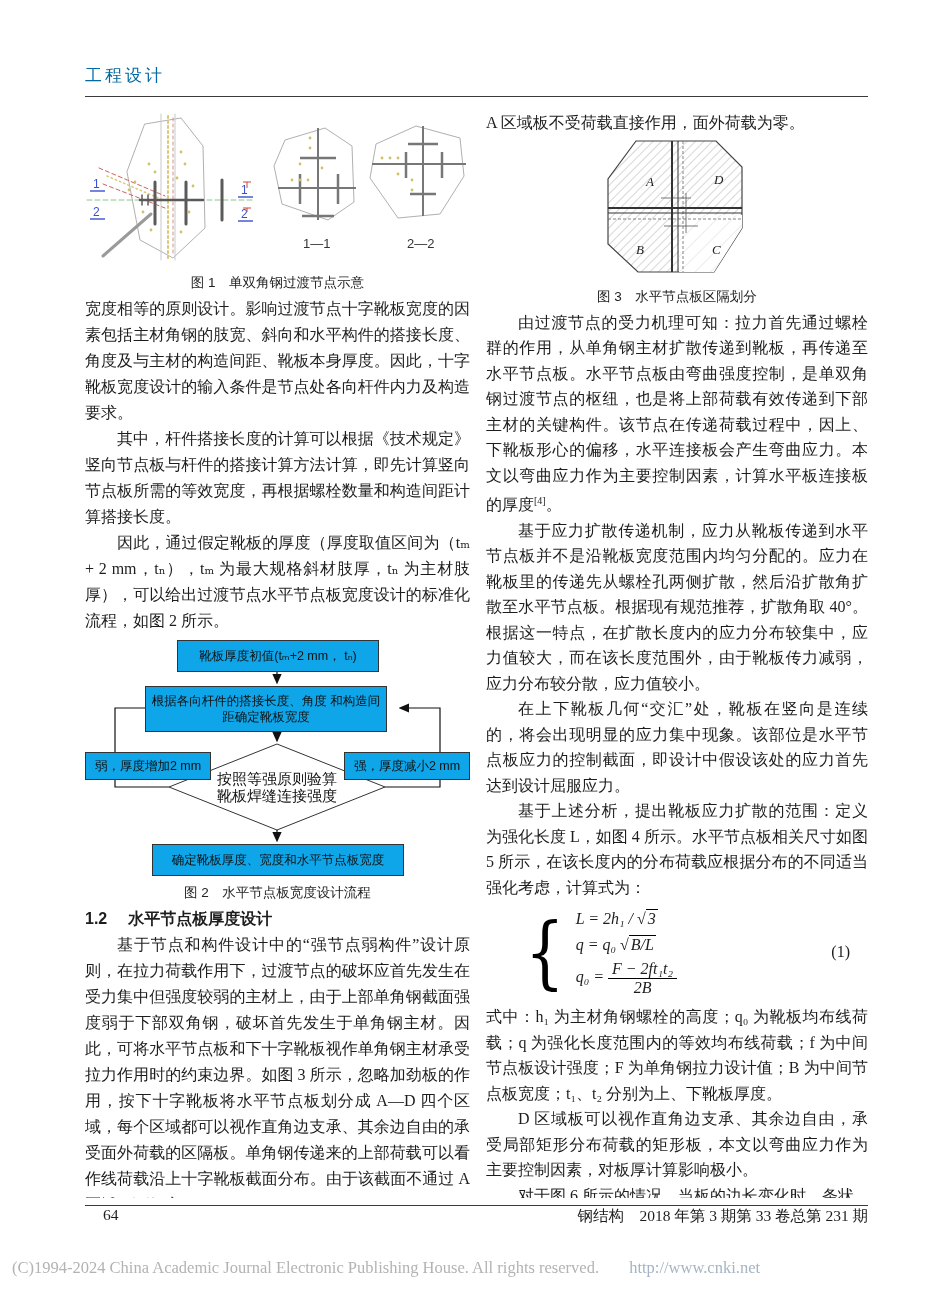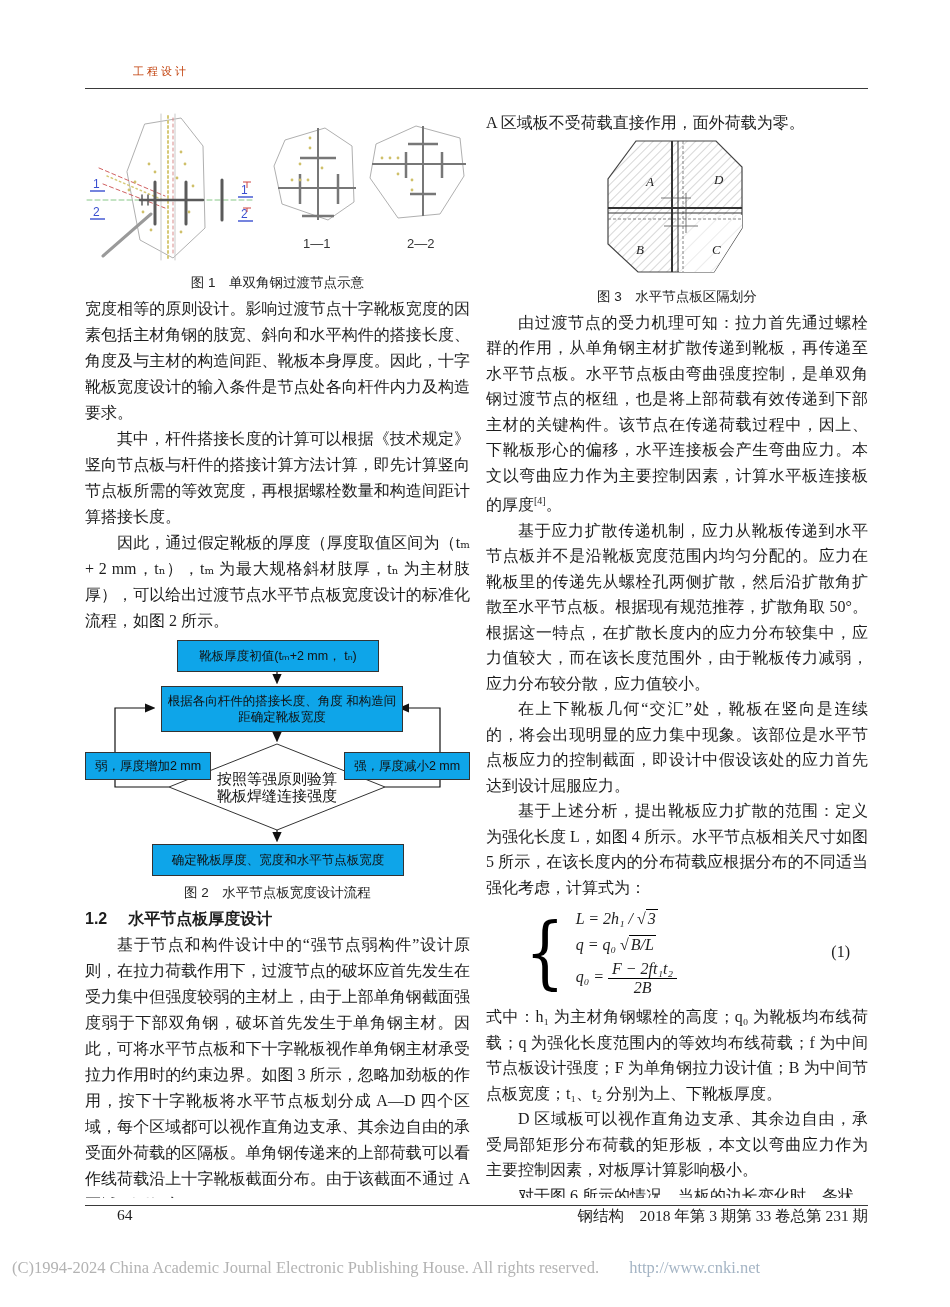--- a/index.html
+++ b/index.html
@@ -1,20 +1,20 @@
 <!DOCTYPE html>
 <html><head>
 <meta charset="utf-8">
 <style>
   html,body{margin:0;padding:0;background:#e8e8e8;}
   .page{position:relative;width:950px;height:1307px;background:#ffffff;overflow:hidden;
         font-family:"Liberation Serif","DejaVu Serif",serif;color:#1d1d1d;}
   
   .header{position:absolute;left:85px;top:64px;width:783px;}
-  .header-title{font-size:11px;letter-spacing:3px;font-family:"Liberation Sans","DejaVu Sans",sans-serif;color:#c2410c;margin-left:48px;}
+  .header-title{font-size:17px;letter-spacing:3px;font-family:"Liberation Sans","DejaVu Sans",sans-serif;color:#0369a1;}
   .header-rule{margin-top:9px;border:none;border-top:1.6px solid #3a3a3a;height:0;}
   
   .columns{position:absolute;left:85px;top:110px;width:783px;height:1088px;display:flex;gap:16px;overflow:hidden;}
   .col{width:385px;}
   .col p{margin:0;text-align:justify;font-size:16px;line-height:26px;}
   .col-right p{line-height:25.5px;}
   .indent{text-indent:2em;}
   sup{font-size:10px;}
   
   .figure{text-align:center;margin:2px 0 4px;}
@@ -38,21 +38,21 @@
   .eq-lines{display:flex;flex-direction:column;gap:4px;}
   .eq-line{line-height:22px;}
   .sqrt-arg{border-top:1px solid #000;padding:0 2px;}
   .frac{display:inline-block;text-align:center;vertical-align:middle;line-height:18px;}
   .frac .num{display:block;border-bottom:1px solid #000;padding:0 4px;}
   .frac .den{display:block;}
   .eq-label{margin-left:auto;margin-right:18px;font-style:normal;}
   
   .footer-rule{position:absolute;left:85px;top:1197px;width:783px;border:none;border-top:1.4px solid #3a3a3a;height:0;}
   .footer{position:absolute;left:85px;top:1206px;width:783px;display:flex;font-size:15.5px;}
-  .page-no{margin-left:32px;}
+  .page-no{margin-left:18px;}
   .journal-info{margin-left:auto;}
   
   .copyright{position:absolute;left:12px;top:1258px;width:930px;font-size:16.5px;color:#b3b3b3;
              font-family:"Liberation Serif","DejaVu Serif",serif;}
   .copyright .url{color:#a4b4c4;margin-left:26px;}
 </style>
 </head>
 <body>
 
 <div class="page">
@@ -180,21 +180,21 @@
             <g stroke="#111" stroke-width="1.2" fill="none">
               <line x1="192" y1="30" x2="192" y2="42" marker-end="url(#ah)"></line>
               <line x1="192" y1="90" x2="192" y2="100" marker-end="url(#ah)"></line>
               <line x1="192" y1="190" x2="192" y2="200" marker-end="url(#ah)"></line>
               <polyline points="84,147 30,147 30,68 68,68" marker-end="url(#ah)"></polyline>
               <polyline points="300,147 355,147 355,68 316,68" marker-end="url(#ah)"></polyline>
             </g>
             <polygon points="192,104 300,147 192,190 84,147" fill="#fff" stroke="#333" stroke-width="1"></polygon>
           </svg>
           <div class="fbox" style="left:92px;top:0;width:200px;height:30px;">靴板厚度初值(tₘ+2 mm， tₙ)</div>
-          <div class="fbox" style="left:76px;top:46px;width:240px;height:44px;">根据各向杆件的搭接长度、角度 和构造间距确定靴板宽度</div>
+          <div class="fbox" style="left:60px;top:46px;width:240px;height:44px;">根据各向杆件的搭接长度、角度 和构造间距确定靴板宽度</div>
           <div class="fdiamond-text" style="left:92px;top:130px;width:200px;">
             <div>按照等强原则验算</div>
             <div>靴板焊缝连接强度</div>
           </div>
           <div class="fbox" style="left:0;top:112px;width:124px;height:26px;">弱，厚度增加2 mm</div>
           <div class="fbox" style="left:259px;top:112px;width:124px;height:26px;">强，厚度减小2 mm</div>
           <div class="fbox" style="left:67px;top:204px;width:250px;height:30px;">确定靴板厚度、宽度和水平节点板宽度</div>
         </div>
         <div class="figcaption">图 2　水平节点板宽度设计流程</div>
       </div>
@@ -243,21 +243,21 @@
             <text x="160" y="48">A</text>
             <text x="228" y="46">D</text>
             <text x="150" y="116">B</text>
             <text x="226" y="116">C</text>
           </g>
         </svg>
         <div class="figcaption">图 3　水平节点板区隔划分</div>
       </div>
 
       <p class="indent"><span>由过渡节点的受力机理可知：拉力首先通过螺栓群的作用，从单角钢主材扩散传递到靴板，再传递至水平节点板。水平节点板由弯曲强度控制，是单双角钢过渡节点的枢纽，也是将上部荷载有效传递到下部主材的关键构件。该节点在传递荷载过程中，因上、下靴板形心的偏移，水平连接板会产生弯曲应力。本文以弯曲应力作为主要控制因素，计算水平板连接板的厚度</span><sup>[4]</sup><span>。</span></p>
-      <p class="indent">基于应力扩散传递机制，应力从靴板传递到水平节点板并不是沿靴板宽度范围内均匀分配的。应力在靴板里的传递先从螺栓孔两侧扩散，然后沿扩散角扩散至水平节点板。根据现有规范推荐，扩散角取 50°。根据这一特点，在扩散长度内的应力分布较集中，应力值较大，而在该长度范围外，由于靴板传力减弱，应力分布较分散，应力值较小。</p>
+      <p class="indent">基于应力扩散传递机制，应力从靴板传递到水平节点板并不是沿靴板宽度范围内均匀分配的。应力在靴板里的传递先从螺栓孔两侧扩散，然后沿扩散角扩散至水平节点板。根据现有规范推荐，扩散角取 40°。根据这一特点，在扩散长度内的应力分布较集中，应力值较大，而在该长度范围外，由于靴板传力减弱，应力分布较分散，应力值较小。</p>
       <p class="indent">在上下靴板几何“交汇”处，靴板在竖向是连续的，将会出现明显的应力集中现象。该部位是水平节点板应力的控制截面，即设计中假设该处的应力首先达到设计屈服应力。</p>
       <p class="indent">基于上述分析，提出靴板应力扩散的范围：定义为强化长度 L，如图 4 所示。水平节点板相关尺寸如图 5 所示，在该长度内的分布荷载应根据分布的不同适当强化考虑，计算式为：</p>
 
       <div class="equation">
         <span class="eq-brace">{</span>
         <span class="eq-lines">
           <span class="eq-line"><span>L = 2h₁ / </span>√<span class="sqrt-arg">3</span></span>
           <span class="eq-line"><span>q = q₀ </span>√<span class="sqrt-arg">B/L</span></span>
           <span class="eq-line"><span>q₀ = </span><span class="frac"><span class="num">F − 2ft₁t₂</span><span class="den">2B</span></span></span>
         </span>

